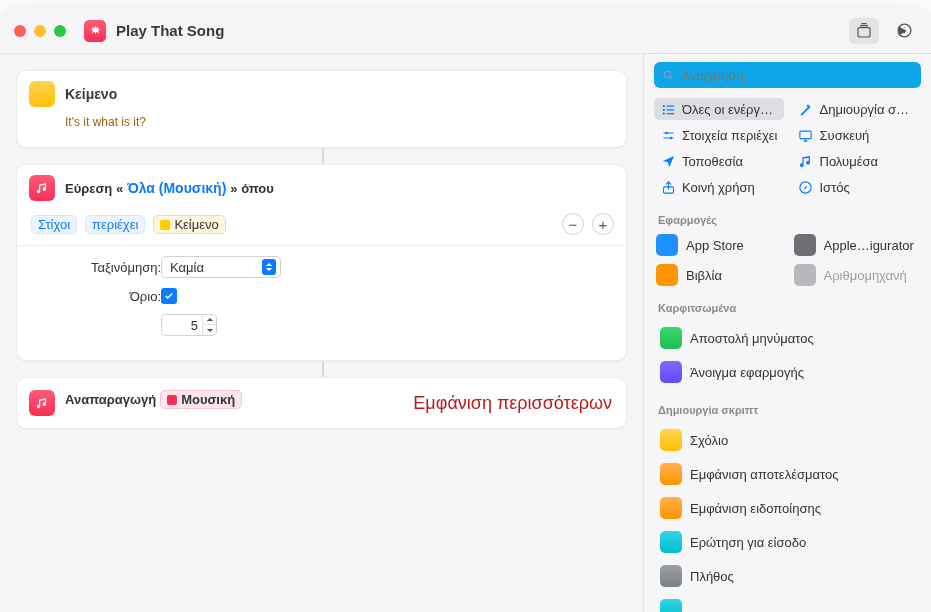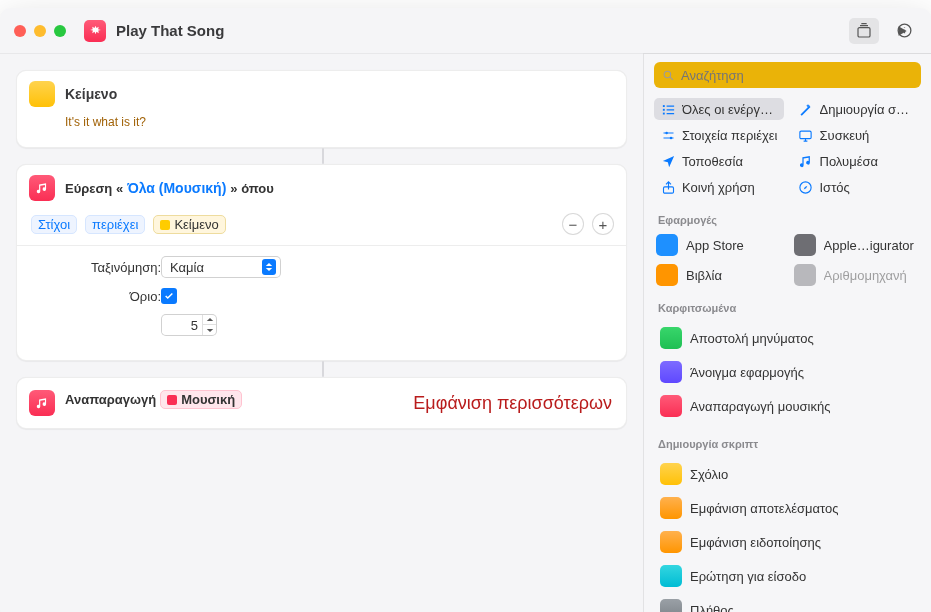--- a/index.html
+++ b/index.html
@@ -49,21 +49,21 @@
 .sel-arrows svg{width:8px;height:5px}
 .chk{width:16px;height:16px;border-radius:3px;background:#0a7aff;display:flex;align-items:center;justify-content:center}
 .stepper{display:flex;align-items:center;border:1px solid rgba(0,0,0,.18);border-radius:5px;height:22px;background:#fff;overflow:hidden}
 .stepper input{width:40px;border:none;text-align:right;padding:0 4px;font-size:13px;outline:none}
 .stepper .arrs{width:14px;border-left:1px solid rgba(0,0,0,.12);display:flex;flex-direction:column}
 .stepper .arrs div{height:11px;display:flex;align-items:center;justify-content:center}
 .stepper .arrs div:first-child{border-bottom:1px solid rgba(0,0,0,.12)}
 .card3 .card-head{justify-content:space-between;padding:12px 14px 12px 12px}
 .show-more{color:#b91c1c;font-size:18px}
 
-.search{margin:8px 10px;background:#eab308;border-radius:6px;height:26px;display:flex;align-items:center;padding:0 8px;gap:6px;color:#9a9a9e}
+.search{margin:8px 10px;background:#0ea5e9;border-radius:6px;height:26px;display:flex;align-items:center;padding:0 8px;gap:6px;color:#9a9a9e}
 .search input{border:none;background:transparent;flex:1;font-size:13px;outline:none;color:#333}
 .cats{display:flex;flex-wrap:wrap;padding:0 6px 4px 6px}
 .cat{width:50%;padding:2px 4px}
 .cat-in{display:flex;align-items:center;gap:6px;border-radius:5px;padding:3px 6px;font-size:13px;color:#3a3a3c}
 .cat-in.selected{background:#dddde2}
 .cat-ico{width:16px;height:16px;display:flex;align-items:center;justify-content:center;flex:none}
 .side-section{padding:4px 0 2px 0}
 .sec-title{font-size:11px;font-weight:600;color:#8a8a8e;padding:6px 14px 4px}
 .row{display:flex;align-items:center;gap:8px;padding:3px 10px;margin:6px 6px;border-radius:5px;font-size:13px;color:#3a3a3c}
 .row .ico{width:22px;height:22px;border-radius:5px;flex:none;display:flex;align-items:center;justify-content:center}
@@ -361,24 +361,20 @@
           <div class="sec-title">Καρφιτσωμένα</div>
           <div id="pinned">
               <div class="row">
                 <div class="ico bg-green"></div>
                 <span class="ellipsis">Αποστολή μηνύματος</span>
               </div>
               <div class="row">
                 <div class="ico bg-purple"></div>
                 <span class="ellipsis">Άνοιγμα εφαρμογής</span>
               </div>
-              <div class="row">
-                <div class="ico bg-pink"></div>
-                <span class="ellipsis">Αναπαραγωγή μουσικής</span>
-              </div>
             </div>
         </div>
         <div class="side-section">
           <div class="sec-title">Δημιουργία σκριπτ</div>
           <div id="script">
               <div class="row">
                 <div class="ico bg-yellow"></div>
                 <span class="ellipsis">Σχόλιο</span>
               </div>
               <div class="row">

